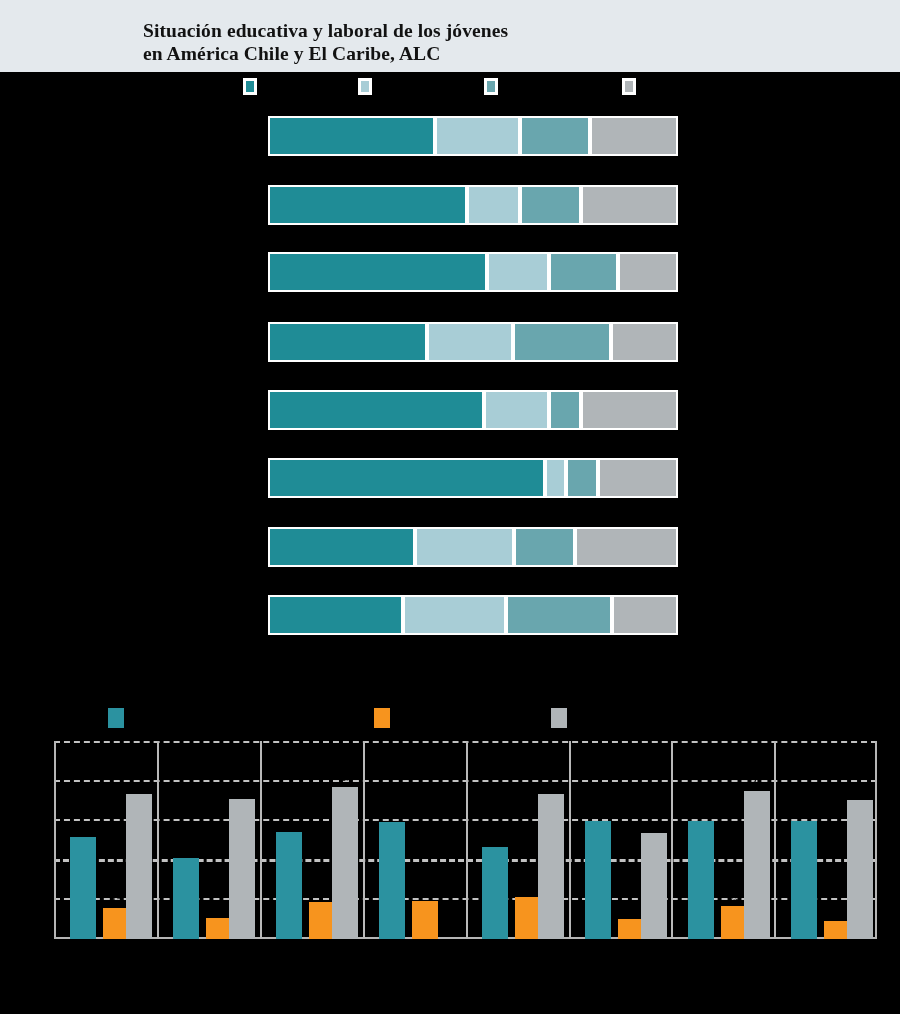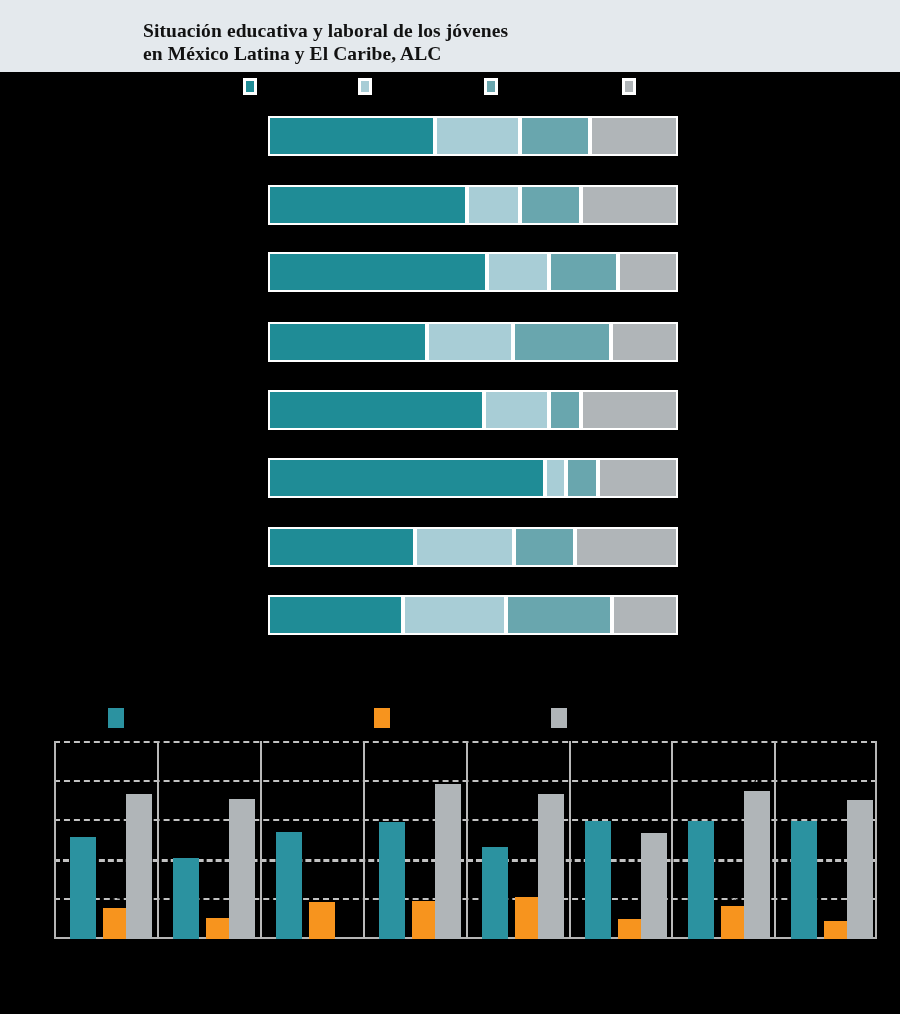--- a/index.html
+++ b/index.html
@@ -117,21 +117,21 @@
   #stacked-source{
     position:absolute;left:10px;top:548px;width:860px;
     color:#000000;font-size:8px;line-height:10px;
   }
 </style>
 </head>
 <body>
 
 <div id="header-band"></div>
 <div id="page-title">Situación educativa y laboral de los jóvenes
-en México Latina y El Caribe, ALC</div>
+en América Chile y El Caribe, ALC</div>
 
 <div id="stacked-chart">
 
   <div id="stacked-legend">
     <div class="slegend-item" style="left:243px;">
       <span class="slegend-swatch" style="background:#1f8c96;"></span>
       <span class="slegend-label">Solo estudia</span>
     </div>
     <div class="slegend-item" style="left:358px;">
       <span class="slegend-swatch" style="background:#a8cdd6;"></span>
@@ -364,31 +364,31 @@
         <span class="gbar-val">42.5</span>
       </div>
     <div class="gcat-label" style="left:104px;">Uruguay</div>
 
     <div class="gbar" style="left:222px;height:107px;background:#2b92a0;">
         <span class="gbar-val">19.0</span>
       </div>
     <div class="gbar" style="left:255px;height:37px;background:#f7941e;">
         <span class="gbar-val">11</span>
       </div>
+    <div class="gbar" style="left:278px;height:152px;background:#b0b5b8;">
+        <span class="gbar-val">46.5</span>
+      </div>
     <div class="gcat-label" style="left:207px;">Argentina</div>
 
     <div class="gbar" style="left:325px;height:117px;background:#2b92a0;">
         <span class="gbar-val">35.5</span>
       </div>
     <div class="gbar" style="left:358px;height:38px;background:#f7941e;">
         <span class="gbar-val">11</span>
       </div>
-    <div class="gbar" style="left:381px;height:155px;background:#b0b5b8;">
-        <span class="gbar-val">47</span>
-      </div>
     <div class="gcat-label" style="left:310px;">Brasil</div>
 
     <div class="gbar" style="left:428px;height:92px;background:#2b92a0;">
         <span class="gbar-val">28</span>
       </div>
     <div class="gbar" style="left:461px;height:42px;background:#f7941e;">
         <span class="gbar-val">11.5</span>
       </div>
     <div class="gbar" style="left:484px;height:145px;background:#b0b5b8;">
         <span class="gbar-val">44</span>

